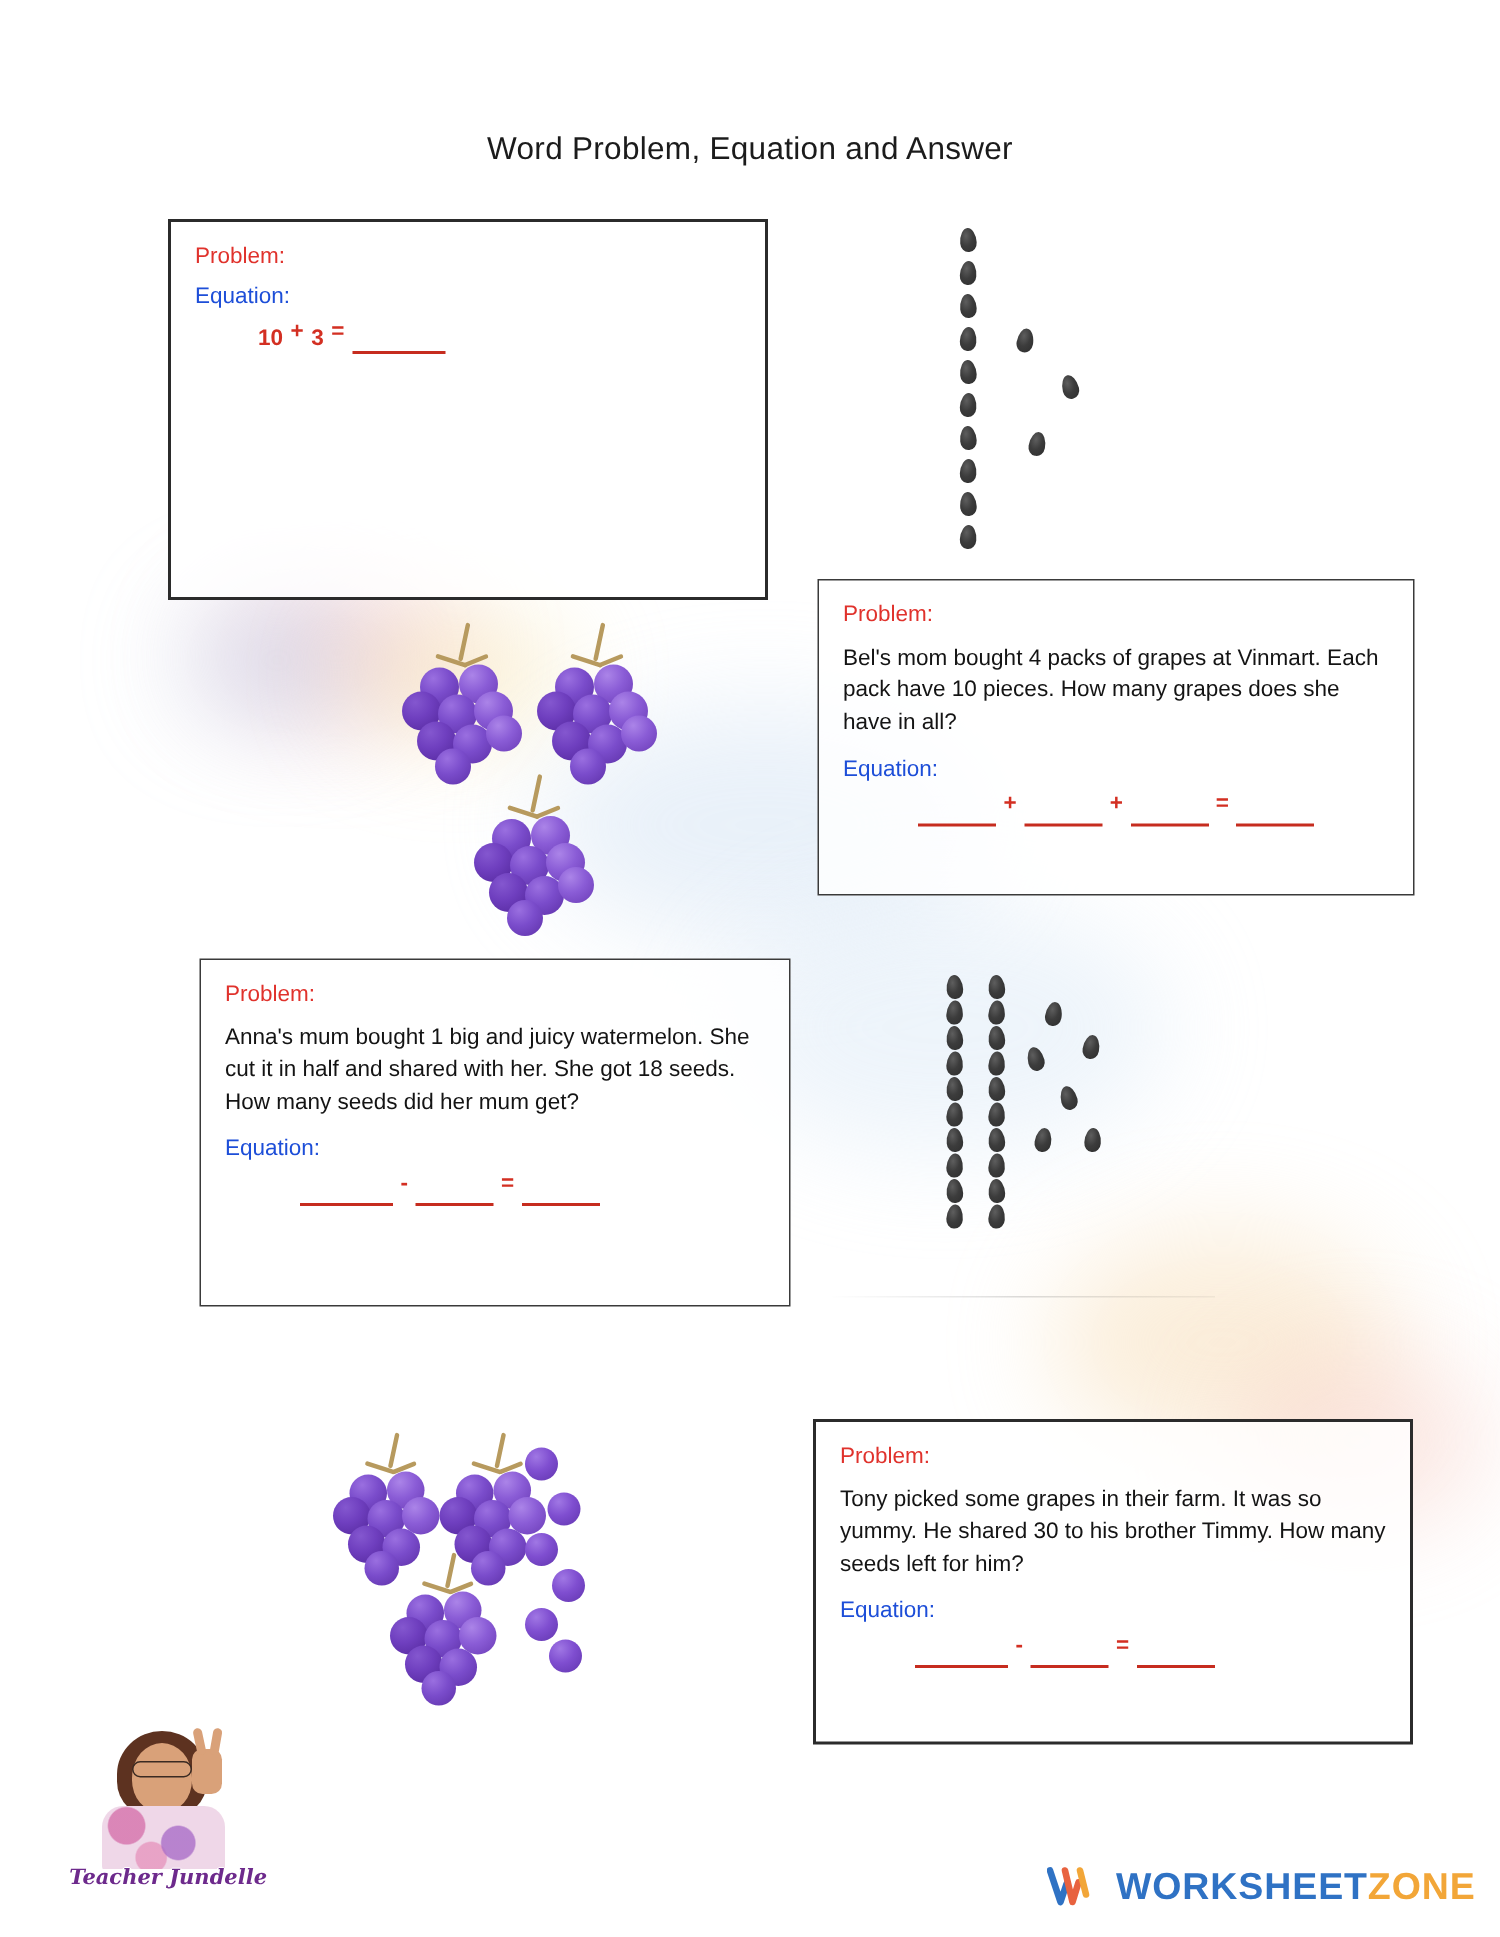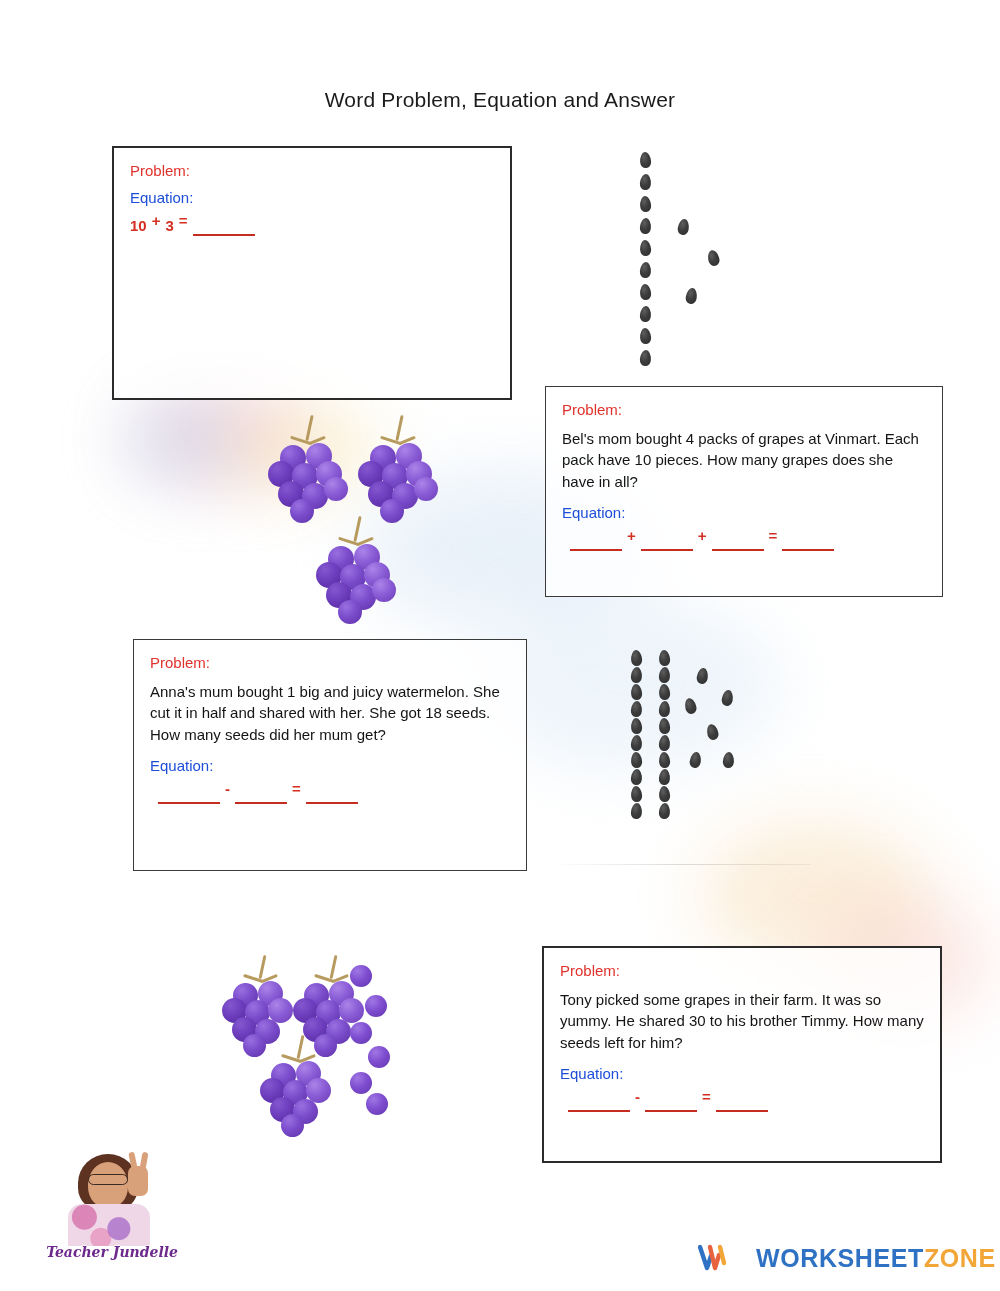--- a/index.html
+++ b/index.html
@@ -73,20 +73,21 @@
   }
 
   
   .equation {
     display: flex;
     align-items: flex-end;
     color: #d32f22;
     font-size: 15px;
     font-weight: bold;
     white-space: nowrap;
+    margin-left: 42px;
   }
   .equation .term {
     font-weight: bold;
     font-size: 15px;
     padding-bottom: 2px;
   }
   .equation .op {
     font-weight: bold;
     font-size: 15px;
     padding: 0 5px 7px 5px;
@@ -220,21 +221,20 @@
   }
   .wz-mark {
     width: 34px;
     height: 30px;
     margin-right: 12px;
   }
   .wz-text {
     font-size: 25px;
     font-weight: bold;
     letter-spacing: .6px;
-    margin-left: 12px;
   }
   .wz-a { color: #2f72c4; }
   .wz-b { color: #f2a638; }
 </style>
 </head>
 <body>
 
 <div id="page">
 
   <div class="bg-wash" style="left:140px; top:390px; width:170px; height:90px; background:#f3b5c4;"></div>

